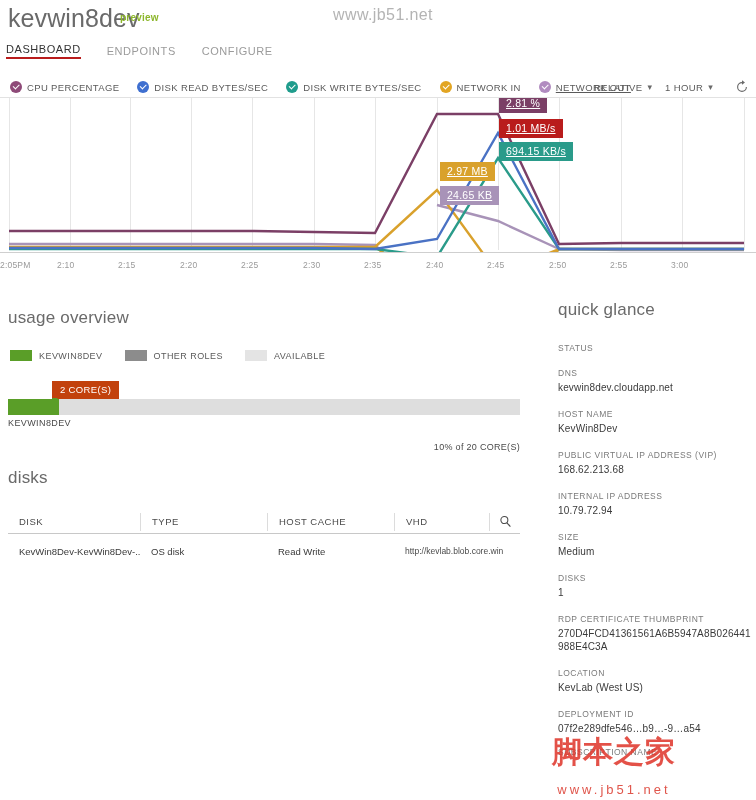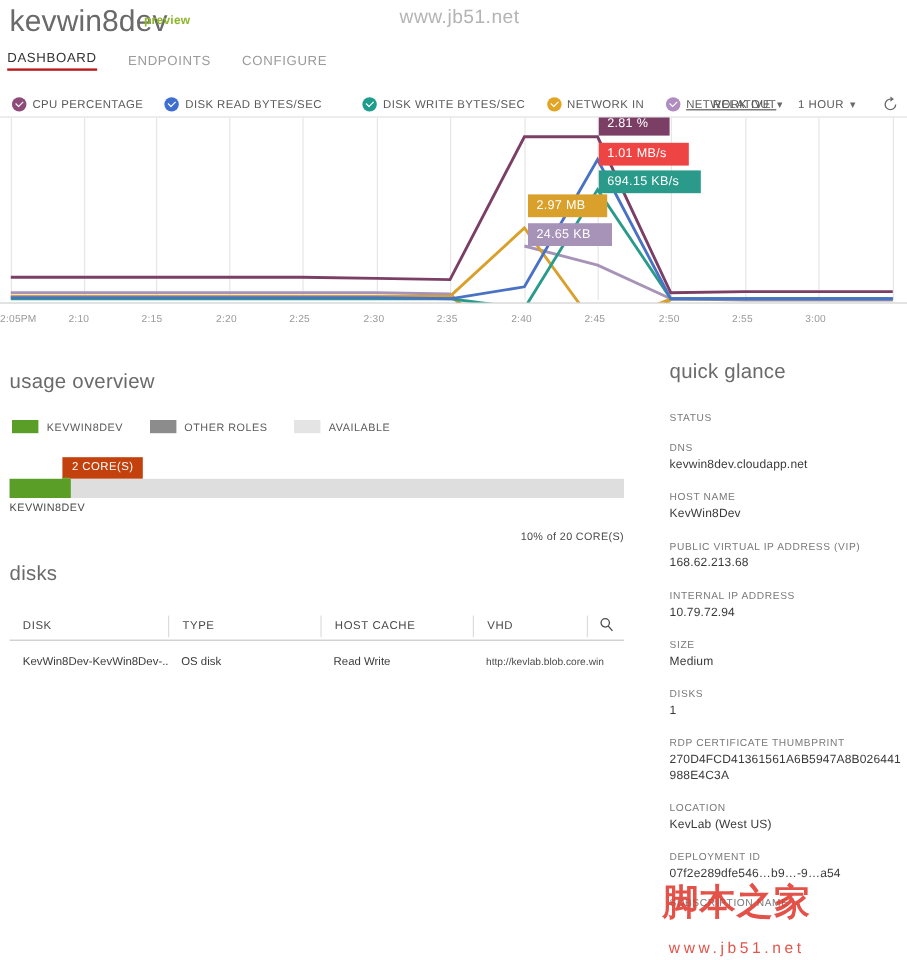--- a/index.html
+++ b/index.html
@@ -78,22 +78,22 @@
   .chart-svg { display:block; }
   .xaxis { position: absolute; left: 0; top: 255px; width: 756px; height: 20px; }
   .xtick {
     position: absolute; font-size: 8.5px; color: #9a9a9a;
     letter-spacing: .2px; white-space: nowrap; top: 5px;
   }
 
   
   .tip {
     position: absolute; font-size: 10.5px; color: #fff;
-    padding: 3px 18px 4px 7px; white-space: nowrap;
-    letter-spacing: .25px; line-height: 12px;
+    padding: 3px 7px 4px 7px; white-space: nowrap;
+    letter-spacing: .25px; line-height: 12px; text-decoration: underline;
   }
 
   
   .sect-title {
     position: absolute; font-size: 17px; font-weight: 300;
     color: #6a6a6a; letter-spacing: .2px;
   }
 
   
   .usage-legend { position: absolute; left: 10px; top: 350px; display: flex; align-items: center; }
@@ -174,21 +174,21 @@
 
   <div class="legend-row">
     <div class="legend-item">
       <span class="cb" style="background:#8e4a78"></span>
       <span class="legend-label">CPU PERCENTAGE</span>
     </div>
     <div class="legend-item" style="margin-left:18px">
       <span class="cb" style="background:#3e6fd0"></span>
       <span class="legend-label">DISK READ BYTES/SEC</span>
     </div>
-    <div class="legend-item" style="margin-left:34px">
+    <div class="legend-item" style="margin-left:18px">
       <span class="cb" style="background:#1f9c8c"></span>
       <span class="legend-label">DISK WRITE BYTES/SEC</span>
     </div>
     <div class="legend-item" style="margin-left:18px">
       <span class="cb" style="background:#e2a523"></span>
       <span class="legend-label">NETWORK IN</span>
     </div>
     <div class="legend-item" style="margin-left:18px">
       <span class="cb" style="background:#b18cc0"></span>
       <span class="legend-label ul">NETWORK OUT</span>
@@ -237,21 +237,21 @@
       <polyline fill="none" stroke="#d9a12c" stroke-width="2.4" points="375,149 437,92 498,176 559,151"></polyline>
 
       <polyline fill="none" stroke="#2a9b8a" stroke-width="2.4" points="9,151 70,151 130,151 191,151 252,151 314,151 375,151 437,159 498,60 559,151 621,151 682,151 744,151"></polyline>
 
       <polyline fill="none" stroke="#4a72c4" stroke-width="2.4" points="9,150 70,150 130,150 191,150 252,150 314,150 375,151 437,141 498,35 559,151 621,151 682,151 744,151"></polyline>
 
       <polyline fill="none" stroke="#7b3f66" stroke-width="2.4" points="9,133 70,133 130,133 191,133 252,133 314,134 375,135 437,16 498,16 559,146 621,145 682,145 744,145"></polyline>
     </svg>
 
     <div class="tip" style="left:499px; top:-4px; background:#7b3f66">2.81 %</div>
-    <div class="tip" style="left:499px; top:21px; background:#ef4444">1.01 MB/s</div>
+    <div class="tip" style="left:499px; top:21px; background:#b91c1c">1.01 MB/s</div>
     <div class="tip" style="left:499px; top:44px; background:#2a9b8a">694.15 KB/s</div>
     <div class="tip" style="left:440px; top:64px; background:#d9a12c">2.97 MB</div>
     <div class="tip" style="left:440px; top:88px; background:#a893b8">24.65 KB</div>
   </div>
 
   <div class="xaxis">
     <div class="xtick" style="left:0px">2:05PM</div>
     <div class="xtick" style="left:57px">2:10</div>
     <div class="xtick" style="left:118px">2:15</div>
     <div class="xtick" style="left:180px">2:20</div>

